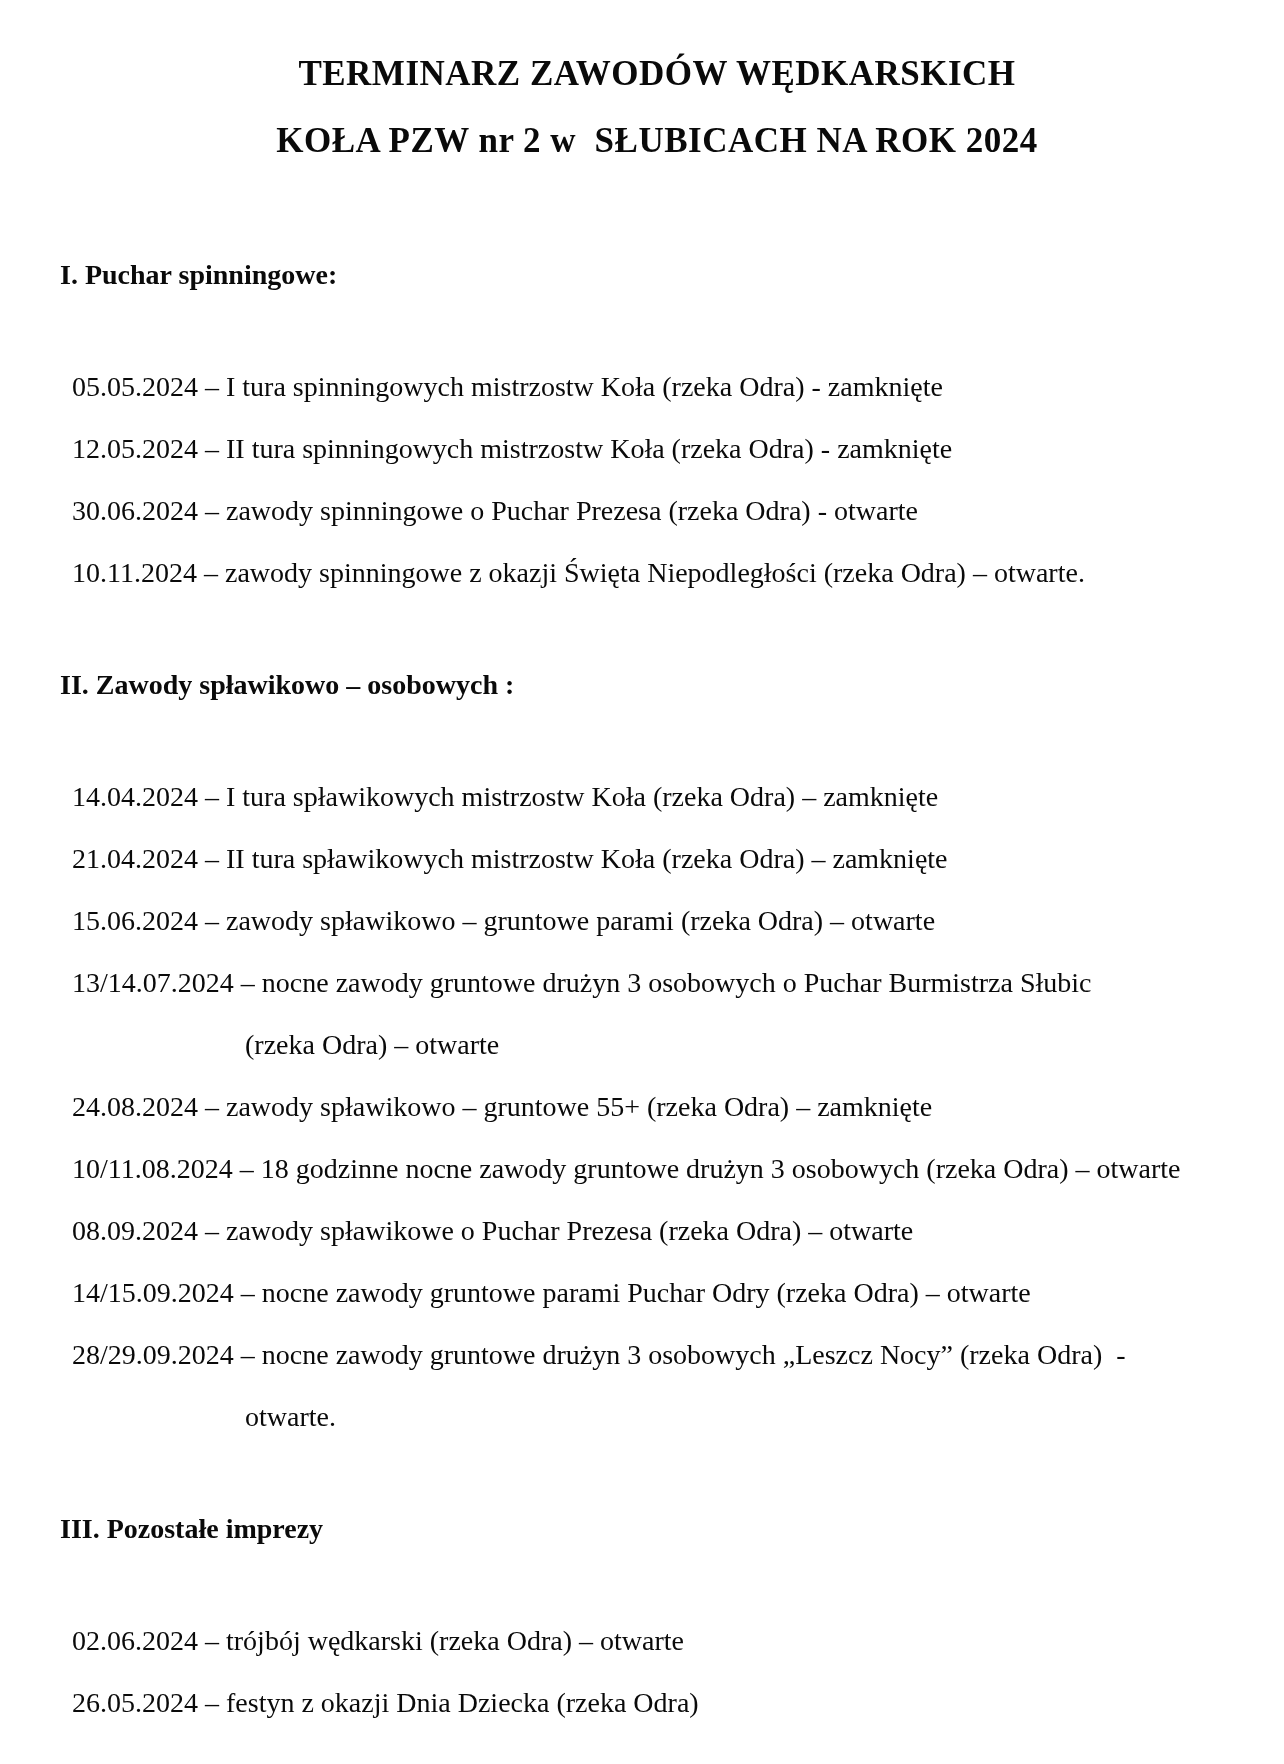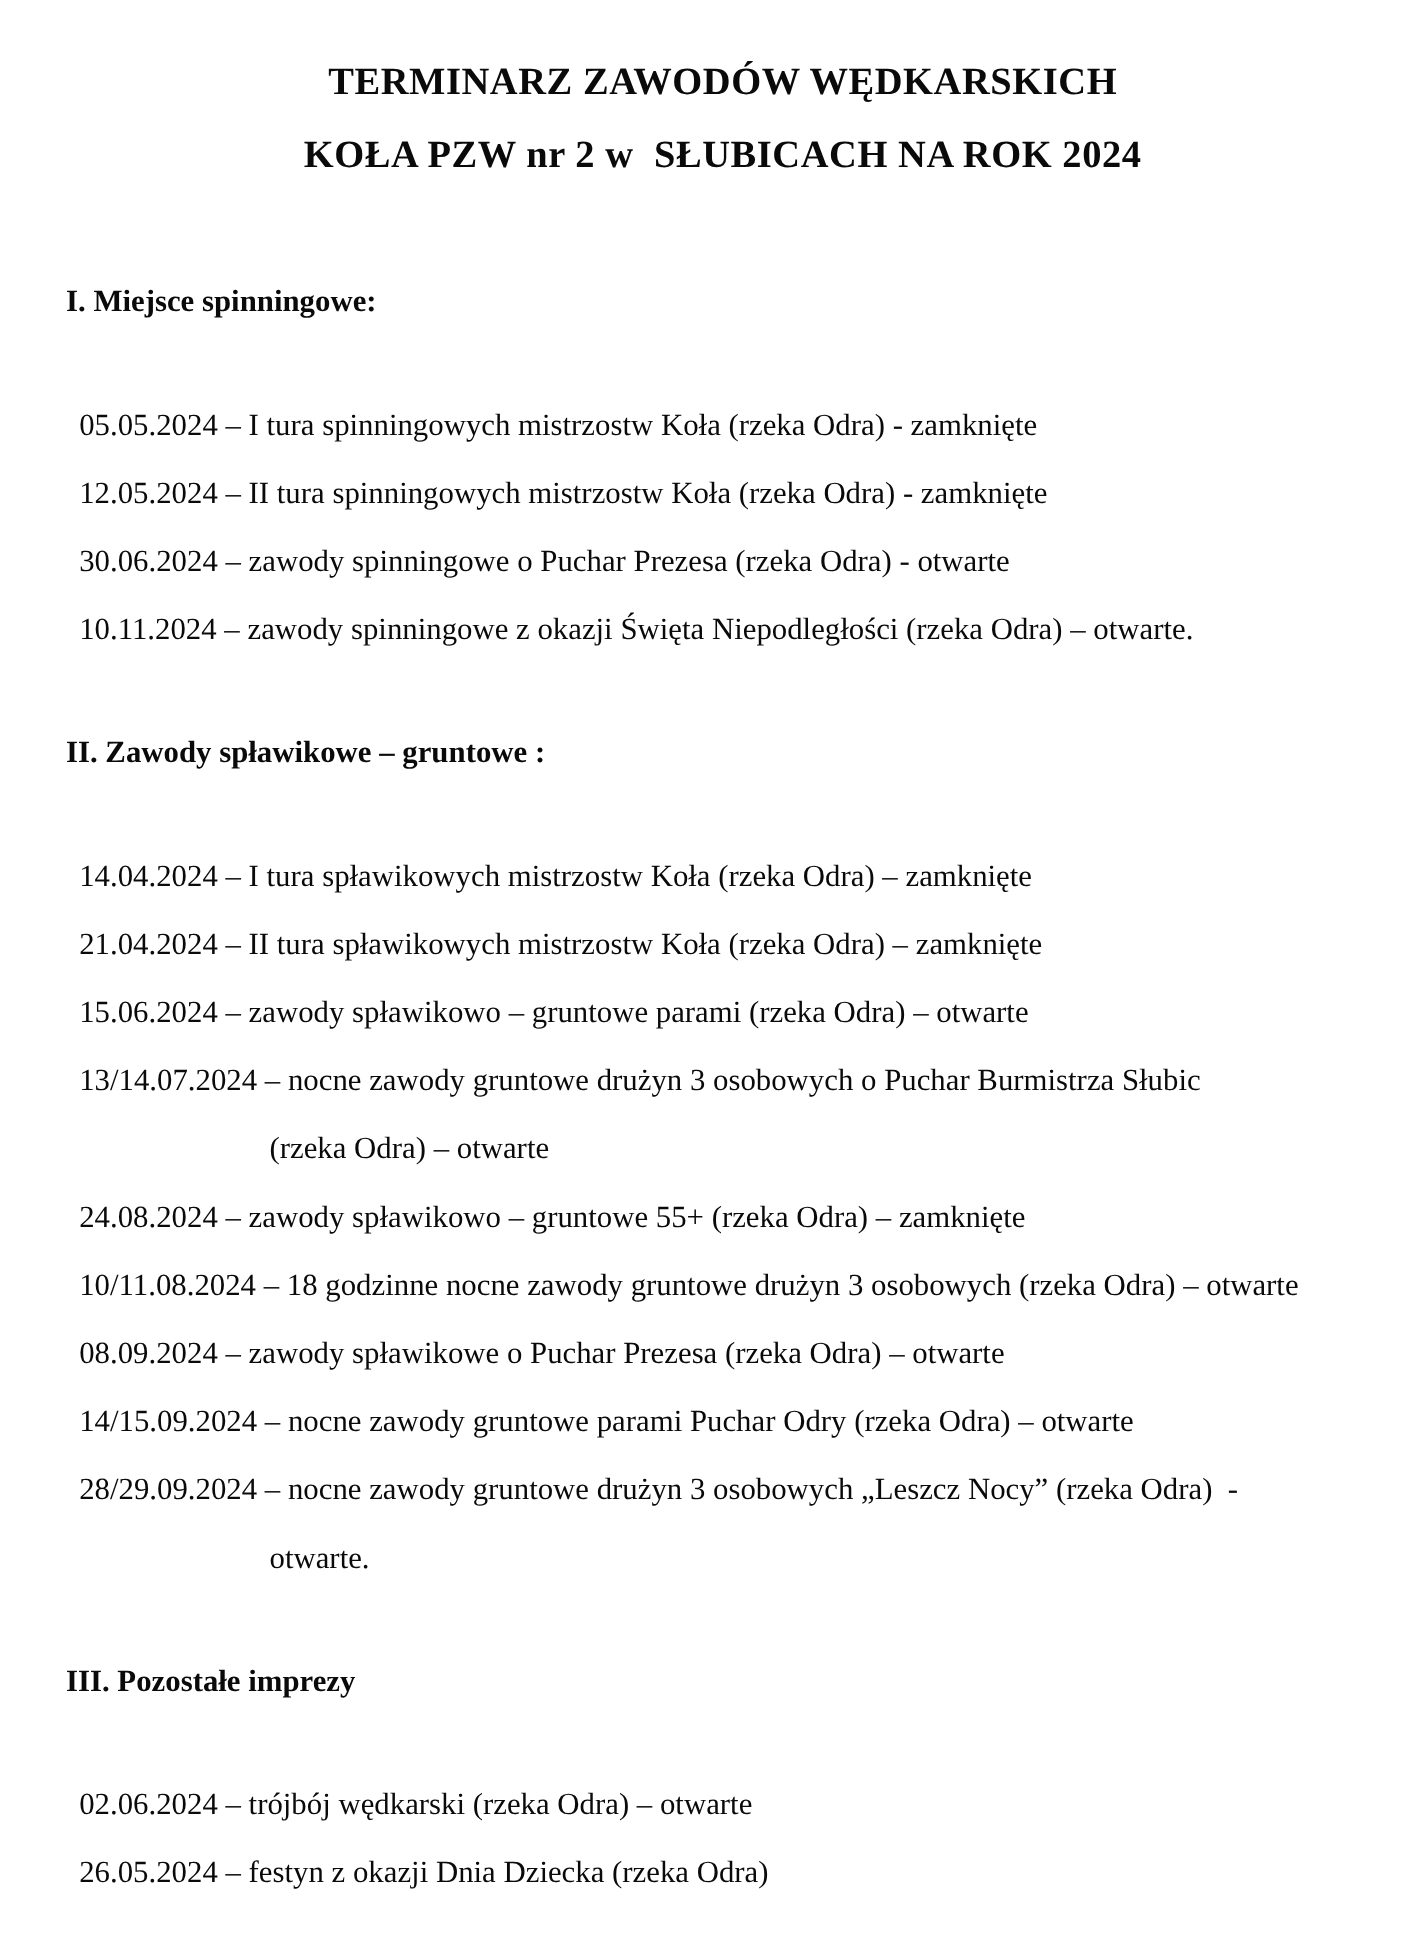--- a/index.html
+++ b/index.html
@@ -60,29 +60,29 @@
 </head>
 <body>
 
 <div class="doc">
 
   <h1 style="margin:0; font-weight:bold;">
     <span class="title-line">TERMINARZ ZAWODÓW WĘDKARSKICH</span>
     <span class="title-line">KOŁA PZW nr 2 w  SŁUBICACH NA ROK 2024</span>
   </h1>
 
-  <h2 class="section-heading first-heading">I. Miejsce spinningowe:</h2>
+  <h2 class="section-heading first-heading">I. Puchar spinningowe:</h2>
   <div class="sp"></div>
   <p class="line">05.05.2024 – I tura spinningowych mistrzostw Koła (rzeka Odra) - zamknięte</p>
   <p class="line">12.05.2024 – II tura spinningowych mistrzostw Koła (rzeka Odra) - zamknięte</p>
   <p class="line">30.06.2024 – zawody spinningowe o Puchar Prezesa (rzeka Odra) - otwarte</p>
   <p class="line">10.11.2024 – zawody spinningowe z okazji Święta Niepodległości (rzeka Odra) – otwarte.</p>
   <div class="sp"></div>
 
-  <h2 class="section-heading">II. Zawody spławikowe – gruntowe :</h2>
+  <h2 class="section-heading">II. Zawody spławikowo – osobowych :</h2>
   <div class="sp"></div>
   <p class="line">14.04.2024 – I tura spławikowych mistrzostw Koła (rzeka Odra) – zamknięte</p>
   <p class="line">21.04.2024 – II tura spławikowych mistrzostw Koła (rzeka Odra) – zamknięte</p>
   <p class="line">15.06.2024 – zawody spławikowo – gruntowe parami (rzeka Odra) – otwarte</p>
   <p class="line">13/14.07.2024 – nocne zawody gruntowe drużyn 3 osobowych o Puchar Burmistrza Słubic</p>
   <p class="line cont">(rzeka Odra) – otwarte</p>
   <p class="line">24.08.2024 – zawody spławikowo – gruntowe 55+ (rzeka Odra) – zamknięte</p>
   <p class="line">10/11.08.2024 – 18 godzinne nocne zawody gruntowe drużyn 3 osobowych (rzeka Odra) – otwarte</p>
   <p class="line">08.09.2024 – zawody spławikowe o Puchar Prezesa (rzeka Odra) – otwarte</p>
   <p class="line">14/15.09.2024 – nocne zawody gruntowe parami Puchar Odry (rzeka Odra) – otwarte</p>

